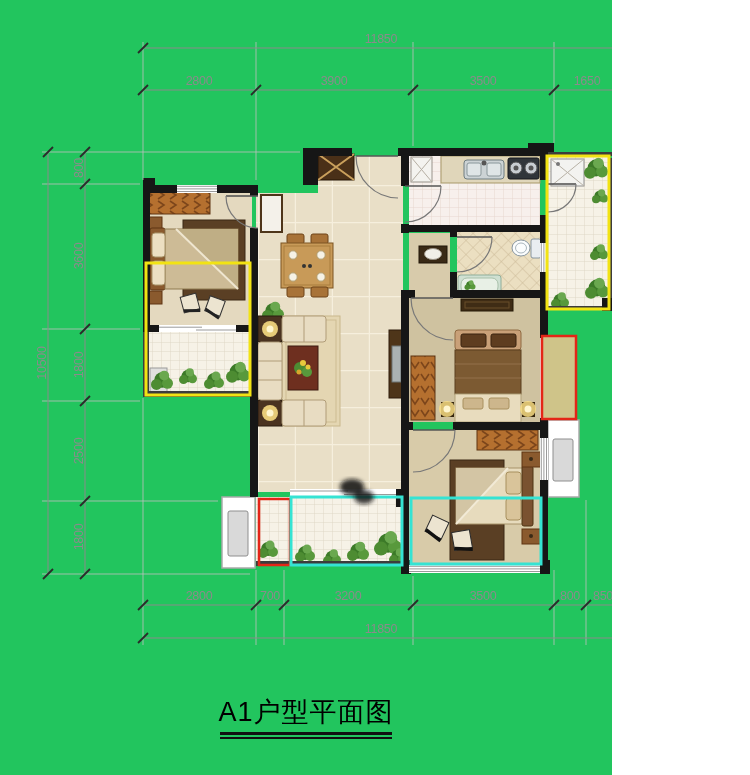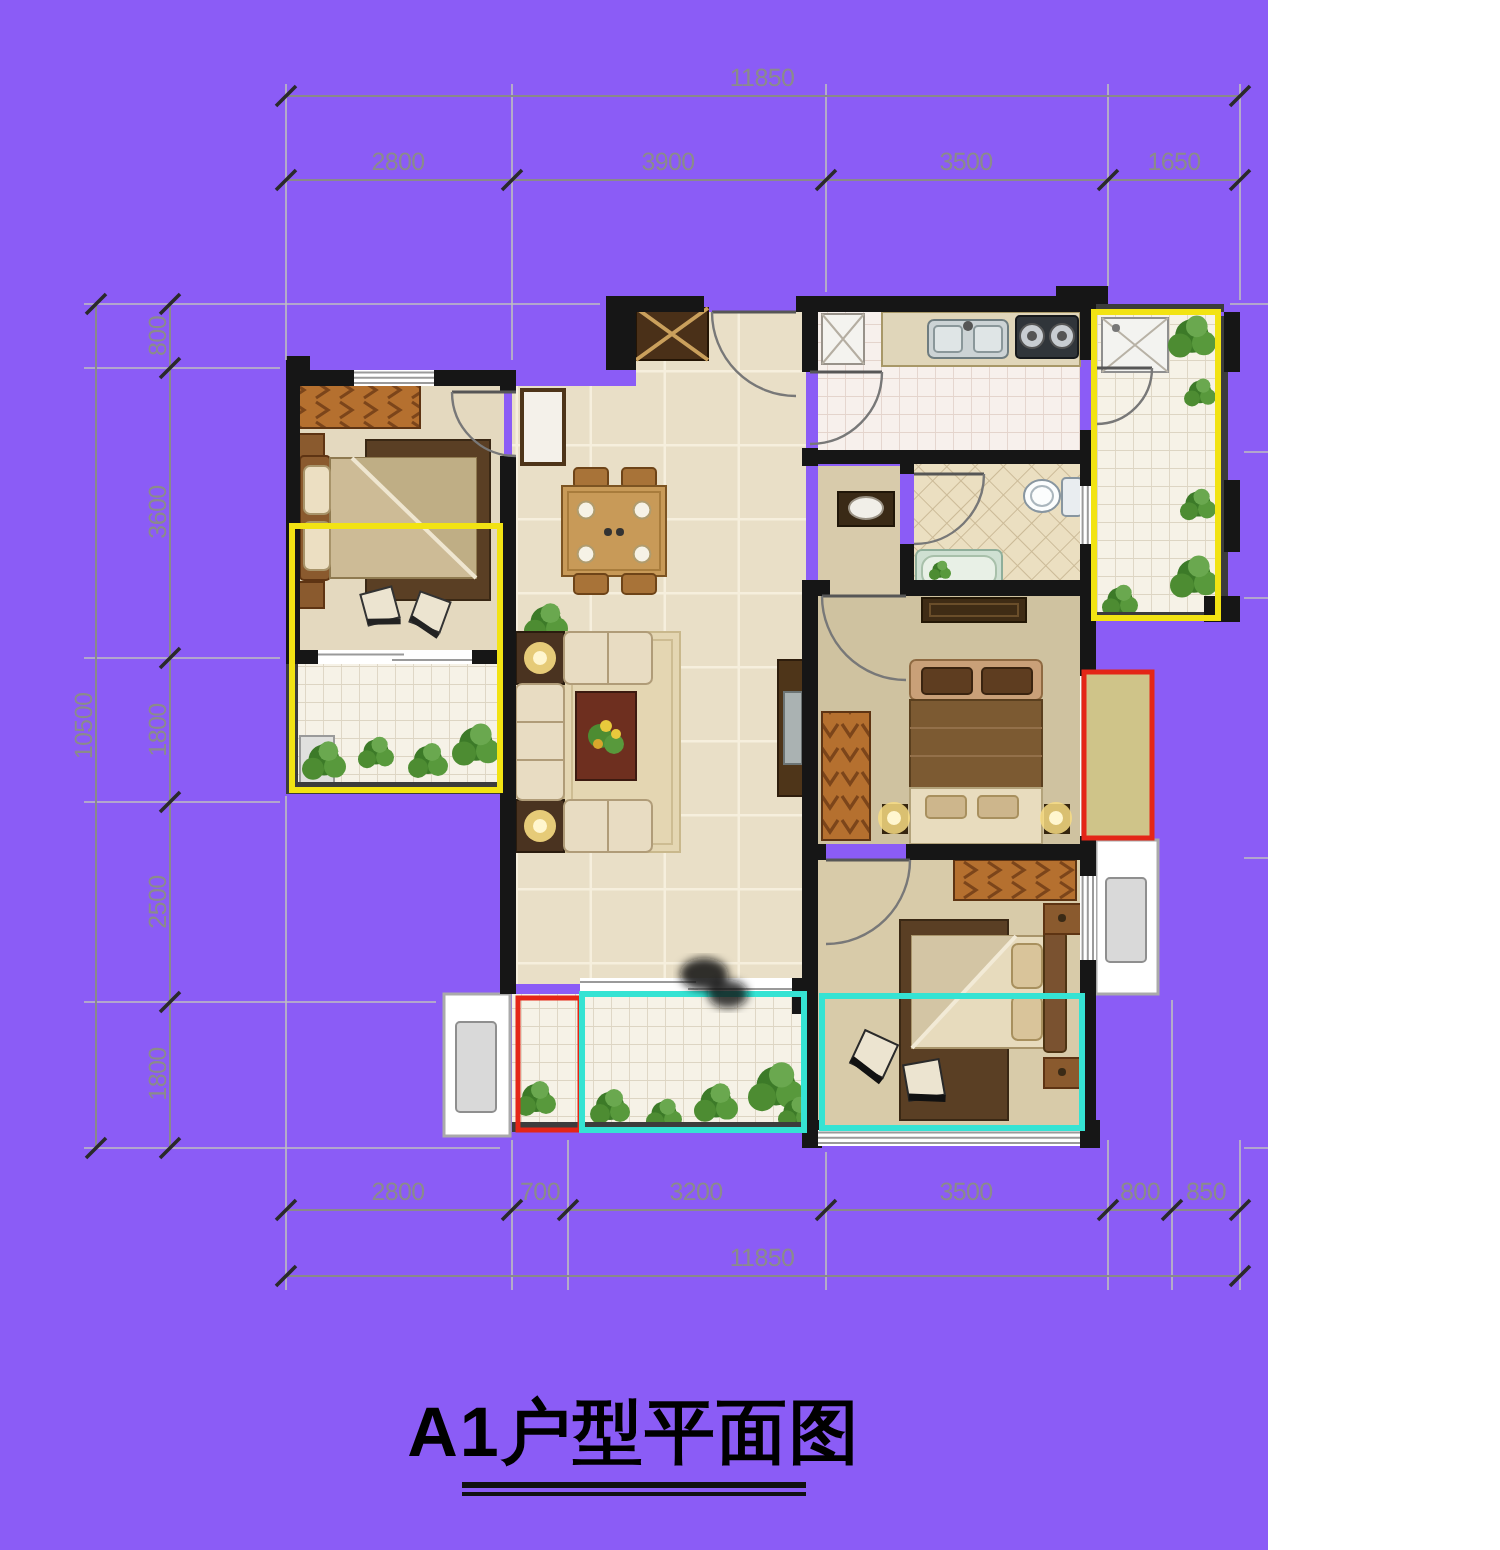--- a/index.html
+++ b/index.html
@@ -1,30 +1,30 @@
 <!DOCTYPE html>
 <html><head>
 <meta charset="utf-8">
 <style>
   html,body{margin:0;padding:0;background:#fff;}
-  .stage{position:relative;width:612px;height:775px;background:#8b5cf6;overflow:hidden;
-         font-family:"Liberation Sans","DejaVu Sans",sans-serif;padding-left:22px;}
+  .stage{position:relative;width:612px;height:775px;background:#22c55e;overflow:hidden;
+         font-family:"Liberation Sans","DejaVu Sans",sans-serif;}
   svg{position:absolute;left:0;top:0;}
   .dim line{stroke:#8a8a8a;stroke-width:1;}
   .wit line{stroke:#bfbfbf;stroke-width:0.8;}
   .dim text{fill:#8b8b8b;font-family:"Liberation Sans",sans-serif;font-size:12.5px;
             text-anchor:middle;letter-spacing:-0.3px;}
   .tickline{stroke:#2a2a2a;stroke-width:1.8;}
   .wall{fill:#161616;}
   .rail{fill:#3c3c3c;}
   .winline{stroke:#9a9a9a;stroke-width:1;}
   .doorarc{stroke:#787878;stroke-width:1.2;fill:none;}
   .doorleaf{stroke:#565656;stroke-width:1.6;}
   .title-wrap{position:absolute;left:0;right:0;top:698px;}
-  .title{font-weight:bold;font-size:35px;color:#000;text-align:center;letter-spacing:1px;line-height:1.1;}
+  .title{font-weight:normal;font-size:27px;color:#000;text-align:center;letter-spacing:1px;line-height:1.1;}
   .rule{width:172px;margin:4px auto 0;background:#111;height:3.5px;}
   .rule2{height:2px;margin-top:2px;}
 </style>
 </head>
 <body>
 
 <div class="stage">
 <svg width="750" height="775" viewBox="0 0 750 775">
 <defs>
   <g id="tick">

